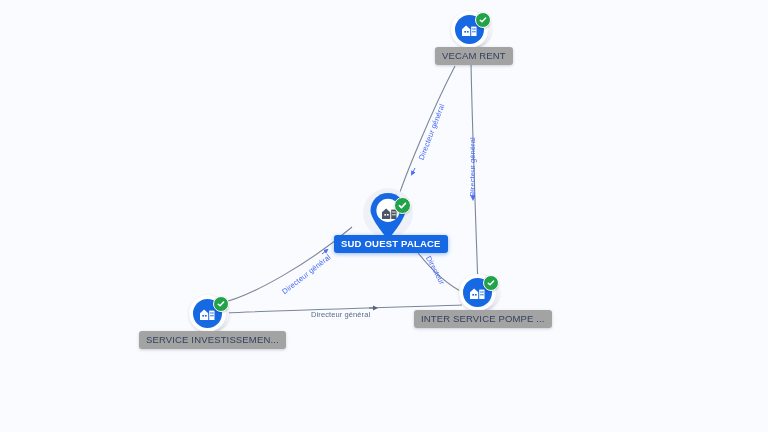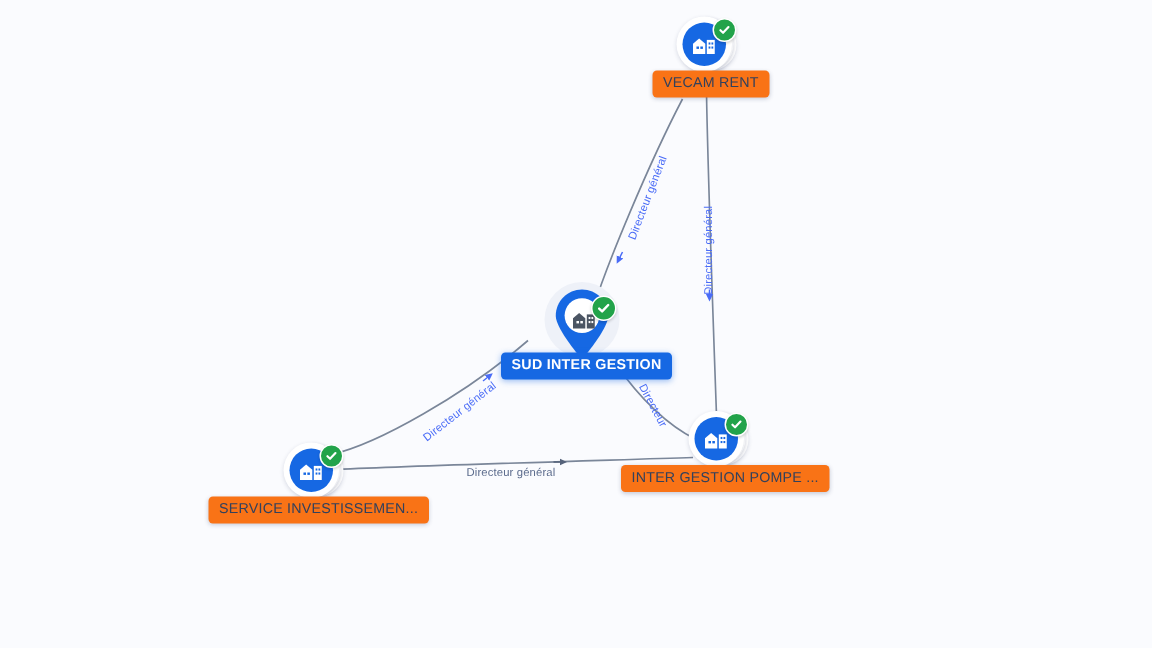--- a/index.html
+++ b/index.html
@@ -64,21 +64,21 @@
     box-shadow:0 1px 2px rgba(0,0,0,.18);
   }
 
   
   .node-label{
     position:absolute;
     white-space:nowrap;
     font-size:9.5px;
     padding:3px 7px 4px 7px;
     border-radius:3px;
-    background:#f97316;
+    background:#a3a3a3;
     color:#33415c;
     box-shadow:0 1px 3px rgba(30,45,90,.22);
     letter-spacing:.15px;
   }
   .node-label.selected{
     background:#1668e3;color:#ffffff;font-weight:bold;
     box-shadow:0 1px 4px rgba(22,104,227,.45);
     letter-spacing:.2px;
   }
 </style>
@@ -167,21 +167,21 @@
           <rect x="11.4" y="9" width="1.2" height="1.4" fill="#ffffff"></rect>
           <rect x="13.3" y="9" width="1.2" height="1.4" fill="#ffffff"></rect>
         </svg>
       </div>
       <div class="check-badge" style="left:30px;top:5px;width:15px;height:15px;">
         <svg width="9" height="9" viewBox="0 0 10 10" xmlns="http://www.w3.org/2000/svg">
           <path d="M1.6 5.2 L3.8 7.3 L8.3 2.6" fill="none" stroke="#ffffff" stroke-width="1.8" stroke-linecap="round" stroke-linejoin="round"></path>
         </svg>
       </div>
     </div>
-    <div class="node-label selected" style="left:-30px;top:43px;">SUD INTER GESTION</div>
+    <div class="node-label selected" style="left:-30px;top:43px;">SUD OUEST PALACE</div>
   </div>
 
   <div class="node" style="left:189px;top:293px;">
     <div class="node-graphic">
       <div class="stack s1"></div>
       <div class="stack s2"></div>
       <div class="stack s3"></div>
       <div class="disc">
         <svg width="17" height="15" viewBox="0 0 17 15" xmlns="http://www.w3.org/2000/svg">
           <path d="M1 14 L1 7.2 L5.1 3.6 L9.2 7.2 L9.2 14 Z" fill="#ffffff"></path>
@@ -219,16 +219,16 @@
           <rect x="11.4" y="9" width="1.2" height="1.4" fill="#1668e3"></rect>
           <rect x="13.3" y="9" width="1.2" height="1.4" fill="#1668e3"></rect>
         </svg>
       </div>
       <div class="check-badge" style="left:24px;top:3px;">
         <svg width="8" height="8" viewBox="0 0 10 10" xmlns="http://www.w3.org/2000/svg">
           <path d="M1.6 5.2 L3.8 7.3 L8.3 2.6" fill="none" stroke="#ffffff" stroke-width="1.8" stroke-linecap="round" stroke-linejoin="round"></path>
         </svg>
       </div>
     </div>
-    <div class="node-label" style="left:-45px;top:38px;">INTER GESTION POMPE ...</div>
+    <div class="node-label" style="left:-45px;top:38px;">INTER SERVICE POMPE ...</div>
   </div>
 
 </div>
 
 </body></html>

